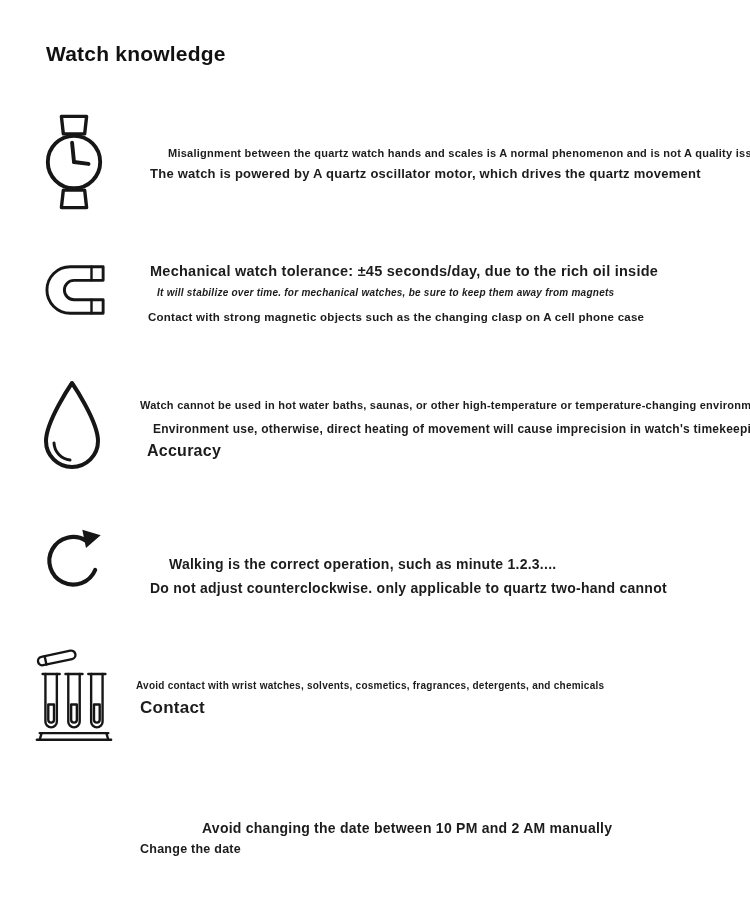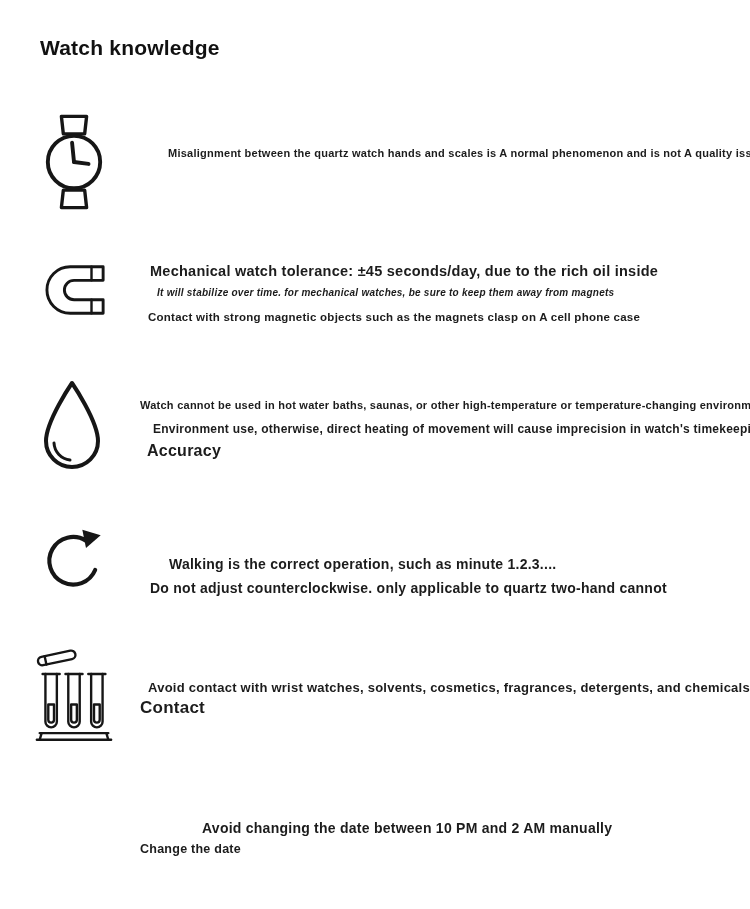--- a/index.html
+++ b/index.html
@@ -9,21 +9,21 @@
     height: 909px;
     background: #ffffff;
     font-family: "Liberation Sans", sans-serif;
     color: #1f1f1f;
     overflow: hidden;
   }
   .page-title {
     position: absolute;
     left: 40px;
     top: 36px;
-    margin: 0;
+    margin: 6px;
     font-size: 21px;
     font-weight: 700;
     color: #111;
     letter-spacing: 0.2px;
   }
   .section { position: absolute; left: 0; width: 750px; }
   .icon { position: absolute; }
   .icon svg { display: block; }
   .line {
     position: absolute;
@@ -47,33 +47,34 @@
     <div class="icon" style="left:42px;top:12px;">
       <svg width="64" height="100" viewBox="0 0 66 100">
         <polygon class="ln" stroke-width="3.5" points="20,3 46,3 44,21 22,21"></polygon>
         <polygon class="ln" stroke-width="3.5" points="22,79 44,79 46,97 20,97"></polygon>
         <circle class="ln" stroke-width="4" cx="33" cy="50" r="27"></circle>
         <line class="ln" stroke-width="4" x1="33" y1="50" x2="31" y2="30"></line>
         <line class="ln" stroke-width="4" x1="33" y1="50" x2="48" y2="52"></line>
       </svg>
     </div>
     <div class="line" style="left:168px;top:47px;font-size:11px;">Misalignment between the quartz watch hands and scales is A normal phenomenon and is not A quality issue</div>
+    <div class="line" style="left:150px;top:66px;font-size:13px;">The watch is powered by A quartz oscillator motor, which drives the quartz movement</div>
   </div>
 
   <div class="section" style="top:250px;height:120px;">
     <div class="icon" style="left:45px;top:12px;">
       <svg width="62" height="58" viewBox="0 0 64 58">
         <path class="ln" stroke-width="3" d="M60 4 H26 A24 24 0 0 0 26 52 H60 V38 H30 A10 10 0 0 1 30 18 H60 Z"></path>
         <line class="ln" stroke-width="2.5" x1="48" y1="4" x2="48" y2="18"></line>
         <line class="ln" stroke-width="2.5" x1="48" y1="38" x2="48" y2="52"></line>
       </svg>
     </div>
     <div class="line" style="left:150px;top:13px;font-size:14.5px;">Mechanical watch tolerance: ±45 seconds/day, due to the rich oil inside</div>
     <div class="line" style="left:157px;top:37px;font-size:10px;font-style:italic;">It will stabilize over time. for mechanical watches, be sure to keep them away from magnets</div>
-    <div class="line" style="left:148px;top:61px;font-size:11.5px;">Contact with strong magnetic objects such as the magnets clasp on A cell phone case</div>
+    <div class="line" style="left:148px;top:61px;font-size:11.5px;">Contact with strong magnetic objects such as the changing clasp on A cell phone case</div>
   </div>
 
   <div class="section" style="top:370px;height:130px;">
     <div class="icon" style="left:38px;top:8px;">
       <svg width="68" height="98" viewBox="0 0 68 96">
         <path class="ln" stroke-width="4" d="M34 4 C34 4 8 42 8 62 A26 26 0 0 0 60 62 C60 42 34 4 34 4 Z"></path>
         <path class="ln" stroke-width="3" d="M16 64 A18 18 0 0 0 32 81"></path>
       </svg>
     </div>
     <div class="line" style="left:140px;top:29px;font-size:11px;">Watch cannot be used in hot water baths, saunas, or other high-temperature or temperature-changing environments</div>
@@ -111,21 +112,21 @@
         <line class="ln" stroke-width="2.5" x1="57" y1="30" x2="75" y2="30"></line>
         <path class="ln" stroke-width="2.5" d="M60 30 V80 A6 6 0 0 0 72 80 V30"></path>
         <path class="ln" stroke-width="2.5" d="M63 62 V78 A3 3 0 0 0 69 78 V62 Z"></path>
 
         <line class="ln" stroke-width="2.5" x1="6" y1="92" x2="78" y2="92"></line>
         <line class="ln" stroke-width="2.5" x1="3" y1="99" x2="81" y2="99"></line>
         <line class="ln" stroke-width="2.5" x1="8" y1="92" x2="6" y2="99"></line>
         <line class="ln" stroke-width="2.5" x1="76" y1="92" x2="78" y2="99"></line>
       </svg>
     </div>
-    <div class="line" style="left:148px;top:42px;font-size:13px;">Avoid contact with wrist watches, solvents, cosmetics, fragrances, detergents, and chemicals</div>
+    <div class="line" style="left:136px;top:42px;font-size:10px;">Avoid contact with wrist watches, solvents, cosmetics, fragrances, detergents, and chemicals</div>
     <div class="line" style="left:140px;top:60px;font-size:17px;">Contact</div>
   </div>
 
   <div class="section" style="top:782px;height:127px;">
     <div class="line" style="left:202px;top:38px;font-size:14px;">Avoid changing the date between 10 PM and 2 AM manually</div>
     <div class="line" style="left:140px;top:60px;font-size:12.5px;text-align:center;">Change the date</div>
   </div>
 
 </div>
 

